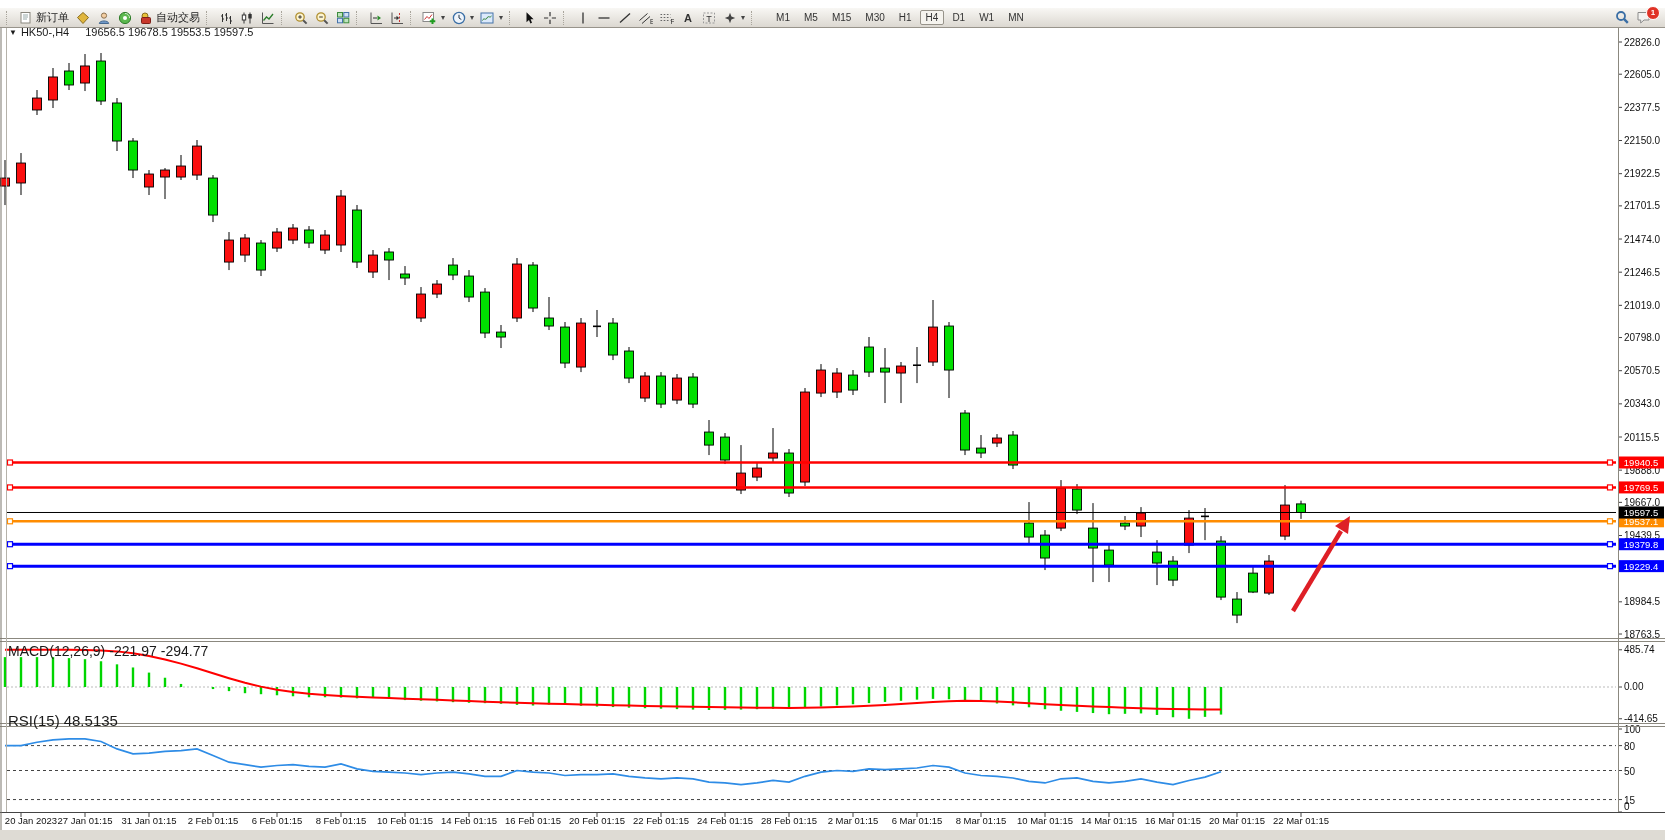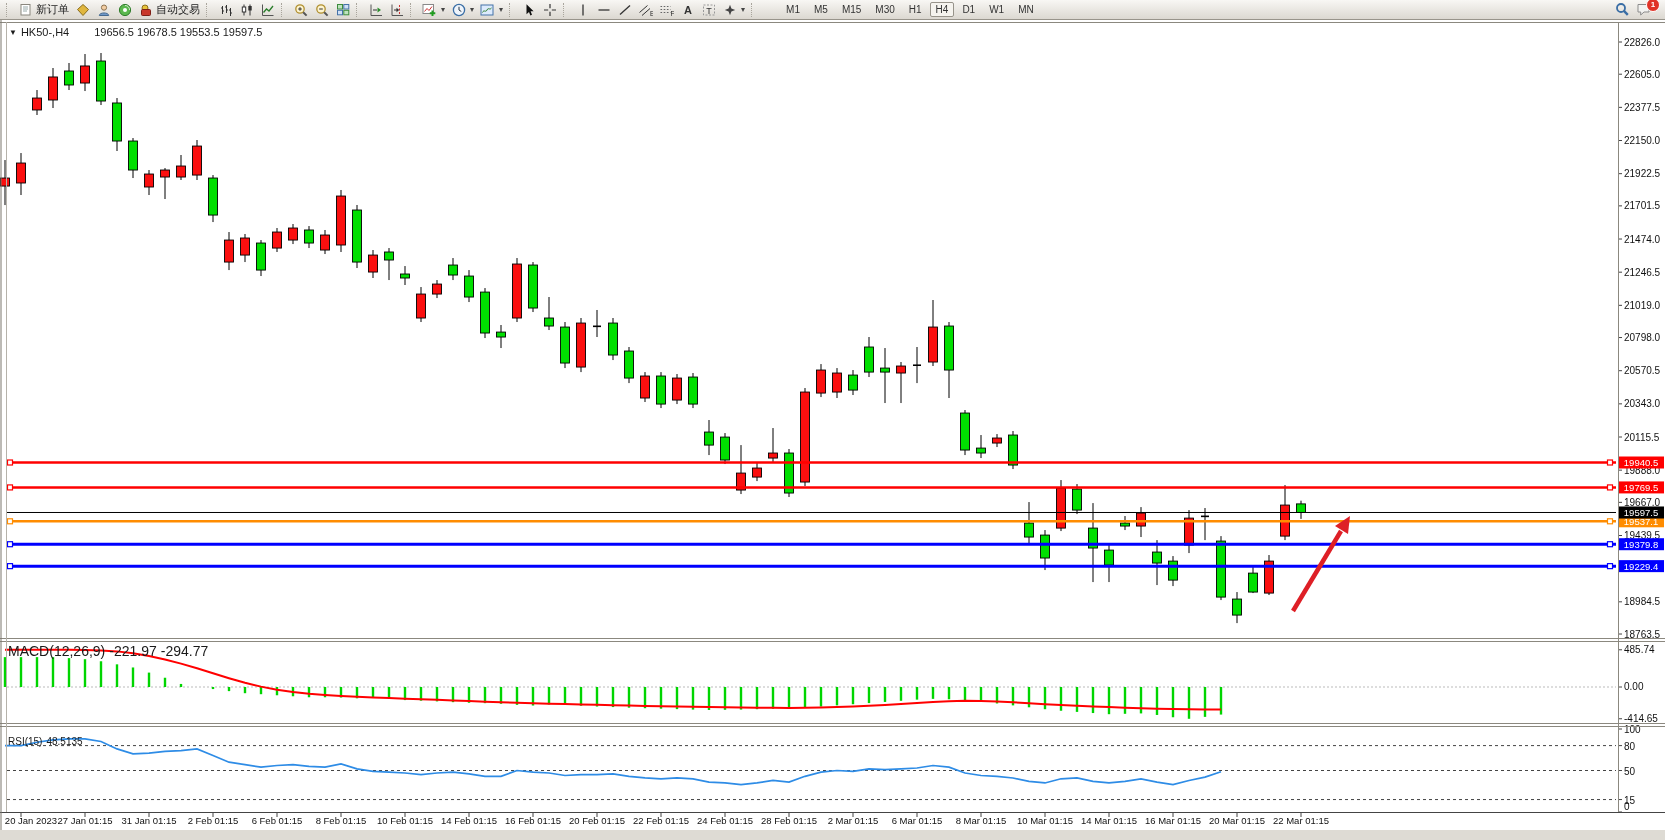--- a/index.html
+++ b/index.html
@@ -1,41 +1,41 @@
 <!DOCTYPE html>
 <html><head>
 <meta charset="utf-8">
 <style>
   html,body{margin:0;padding:0}
   body{width:1665px;height:840px;position:relative;overflow:hidden;background:#fff;
        font-family:"Liberation Sans",sans-serif;}
   #chart-svg{position:absolute;left:0;top:0;z-index:1}
-  .toolbar{position:absolute;left:0;top:0;width:1665px;height:20px;z-index:5;box-sizing:border-box;
+  .toolbar{position:absolute;left:0;top:8px;width:1665px;height:20px;z-index:5;box-sizing:border-box;
            background:linear-gradient(#f8f7f4,#dcd8d1);border-bottom:1px solid #98948b;
            display:flex;align-items:center;padding:0 3px;font-size:11px;color:#222;white-space:nowrap}
   .tb-btn{height:18px;display:inline-flex;align-items:center;gap:3px;padding:0 3px;border-radius:2px}
   .tb-btn .lbl{font-size:11px}
   .grip{width:5px;height:14px;margin:0 3px;border-left:1px dotted #a9a59c}
   .ic{display:inline-flex;width:15px;height:15px;align-items:center;justify-content:center}
   .ic svg{display:block}
   .caret{font-size:8px;color:#444;margin-left:1px}
-  .tf{display:inline-flex;align-items:center;gap:2px;margin-left:20px}
+  .tf{display:inline-flex;align-items:center;gap:2px;margin-left:10px}
   .tf-btn{font-size:10px;color:#333;padding:1px 5px;border:1px solid transparent;border-radius:2px}
   .tf-btn.active{background:#f5f3ee;border:1px solid #97938a;box-shadow:inset 0 0 1px #fff}
   .spacer{flex:1}
   .chat-wrap{position:relative;margin-right:8px}
   .badge{position:absolute;top:-3px;right:-6px;width:12px;height:12px;border-radius:50%;
          background:#e03226;border:1px solid #fff;color:#fff;font-size:8px;font-weight:bold;
          display:flex;align-items:center;justify-content:center}
   .overlay{position:absolute;z-index:3;white-space:nowrap;color:#1a1a1a}
   #title-row{left:9px;top:26px;font-size:11px}
   #title-row .tri{font-size:8px;vertical-align:1px;margin-right:4px}
-  #title-row .quote{margin-left:25px}
+  #title-row .quote{margin-left:16px}
   #macd-label{left:8px;top:643px;font-size:14px}
-  #rsi-label{left:8px;top:736px;font-size:10px}
+  #rsi-label{left:8px;top:712px;font-size:15px}
   #macd-label span,#rsi-label span{margin-right:4px}
 </style>
 </head>
 <body>
 
 <div class="toolbar">
   <div class="grip"></div>
 
   <div class="tb-btn">
     <span class="ic">

